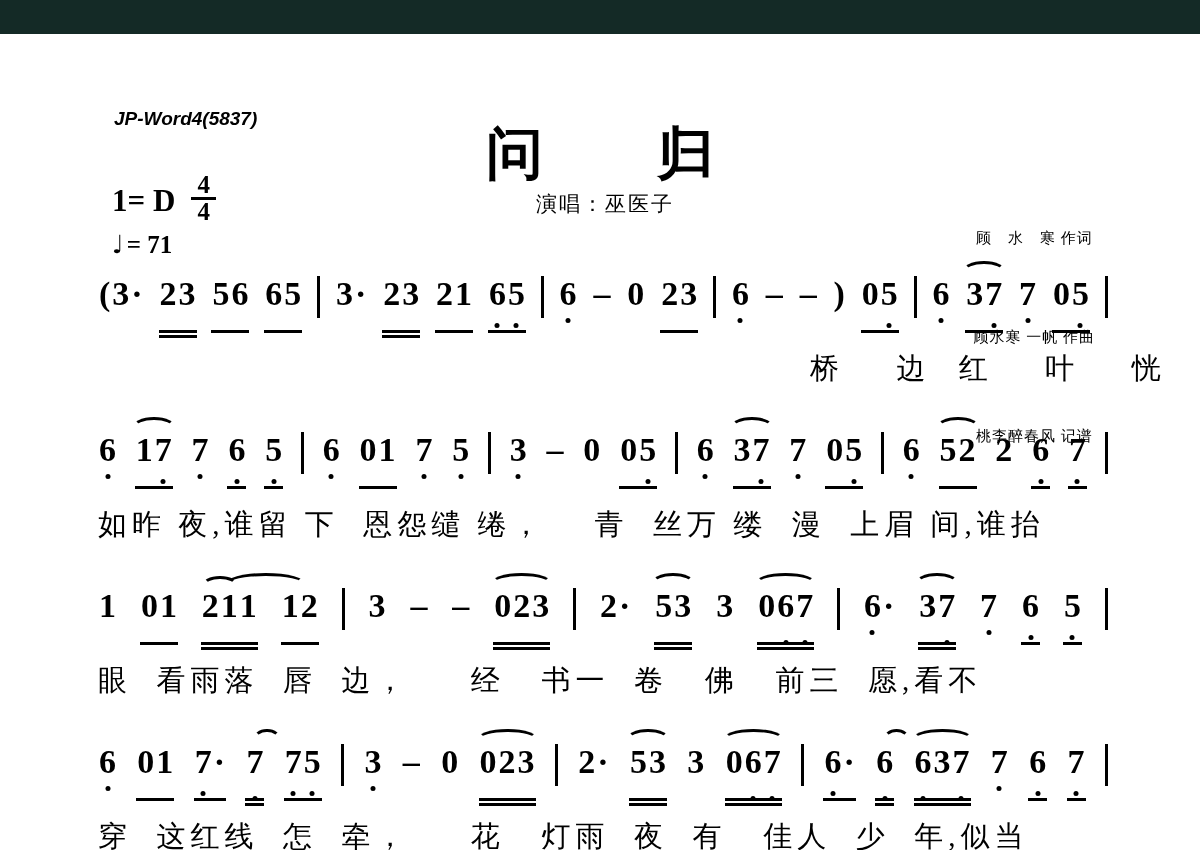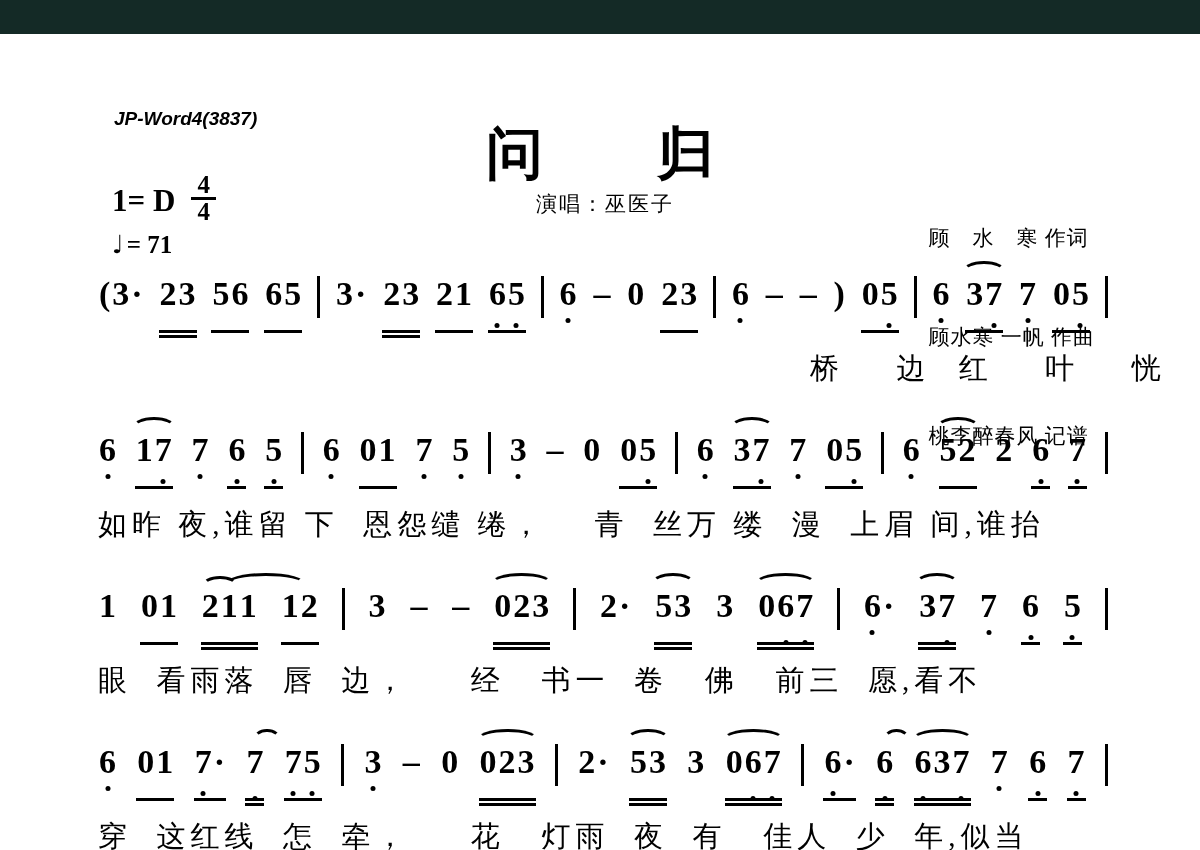--- a/index.html
+++ b/index.html
@@ -10,22 +10,22 @@
   }
   .top-bar{position:absolute;top:0;left:0;width:1200px;height:34px;background:#142a26;}
 
   
   .watermark{position:absolute;left:114px;top:108px;
     font:italic 700 19px "Liberation Sans","DejaVu Sans",sans-serif;}
   .title{position:absolute;top:116px;left:0;width:100%;text-align:center;
     font-size:57px;font-weight:700;white-space:pre;}
   .singer{position:absolute;top:190px;left:5px;width:100%;text-align:center;
     font-size:21px;letter-spacing:2px;}
-  .credits{position:absolute;top:156px;right:105px;text-align:left;
-    font-size:21px;line-height:33px;letter-spacing:1px;white-space:pre;}
+  .credits{position:absolute;top:156px;right:105px;text-align:center;
+    font-size:15px;line-height:33px;letter-spacing:1px;white-space:pre;}
   .keyblock{position:absolute;left:112px;top:176px;}
   .keyline{display:flex;align-items:center;font-size:31px;font-weight:700;}
   .frac{display:inline-flex;flex-direction:column;align-items:center;margin-left:16px;transform:translateY(-2px);}
   .frac .num{font-size:25px;font-weight:700;line-height:22px;}
   .frac .fbar{width:25px;height:3px;background:#000;margin:1px 0;}
   .tempo{font-size:25px;font-weight:700;margin-top:5px;display:flex;align-items:center;}
   .tempo .noteglyph{font-family:"DejaVu Sans",sans-serif;font-size:25px;font-weight:400;margin-right:3px;}
 
   
   .score{position:absolute;left:98px;top:256px;width:1010px;}
@@ -55,21 +55,21 @@
     border-radius:50%;height:13px;top:-12px;left:2%;width:52%;}
   
   .lyrics-line{font-size:29px;line-height:36px;letter-spacing:5px;white-space:pre;margin-top:0px;font-family:Liberation Serif, serif;}
   .lyr-indent{padding-left:712px;letter-spacing:9px;word-spacing:8px;}
 </style>
 </head>
 <body>
 
 <div class="top-bar" style="background: rgb(20, 42, 38);"></div>
 
-<div class="watermark">JP-Word4(3837)</div>
+<div class="watermark">JP-Word4(5837)</div>
 
 <div class="title">问　　归</div>
 
 <div class="singer">演唱：巫医子</div>
 
 <div class="credits">
   <div>顾　水　寒 作词</div>
   <div>顾水寒 一帆 作曲</div>
   <div>桃李醉春风 记谱</div>
 </div>

